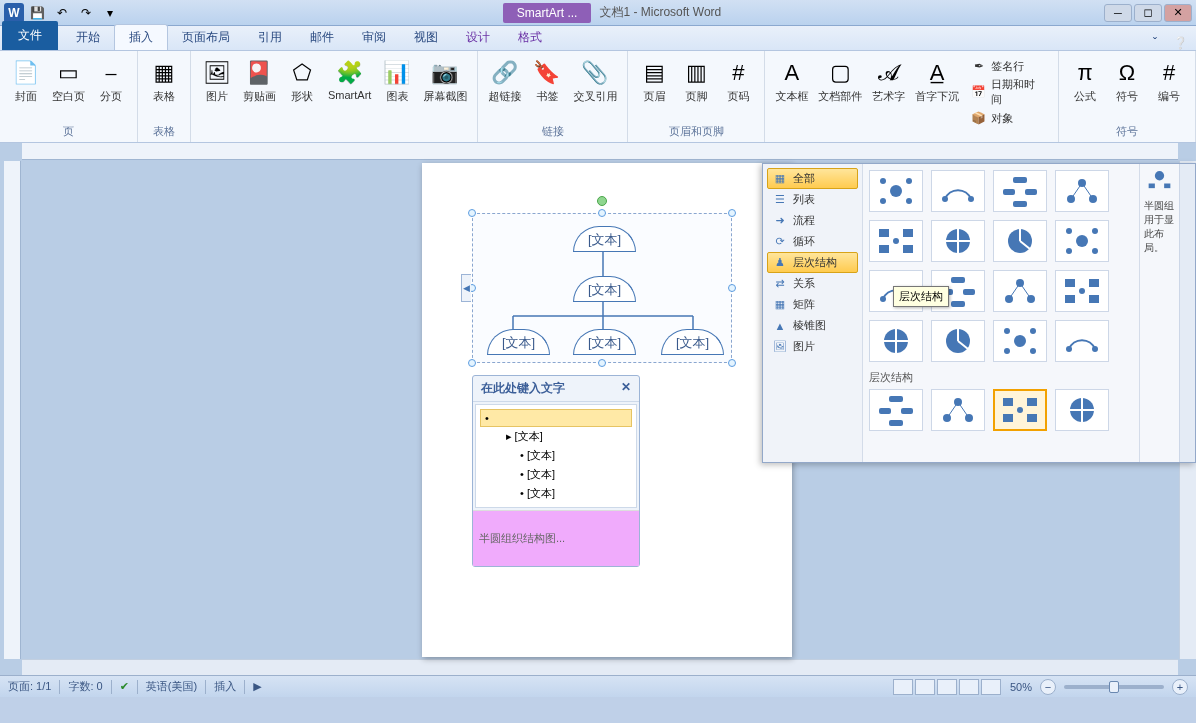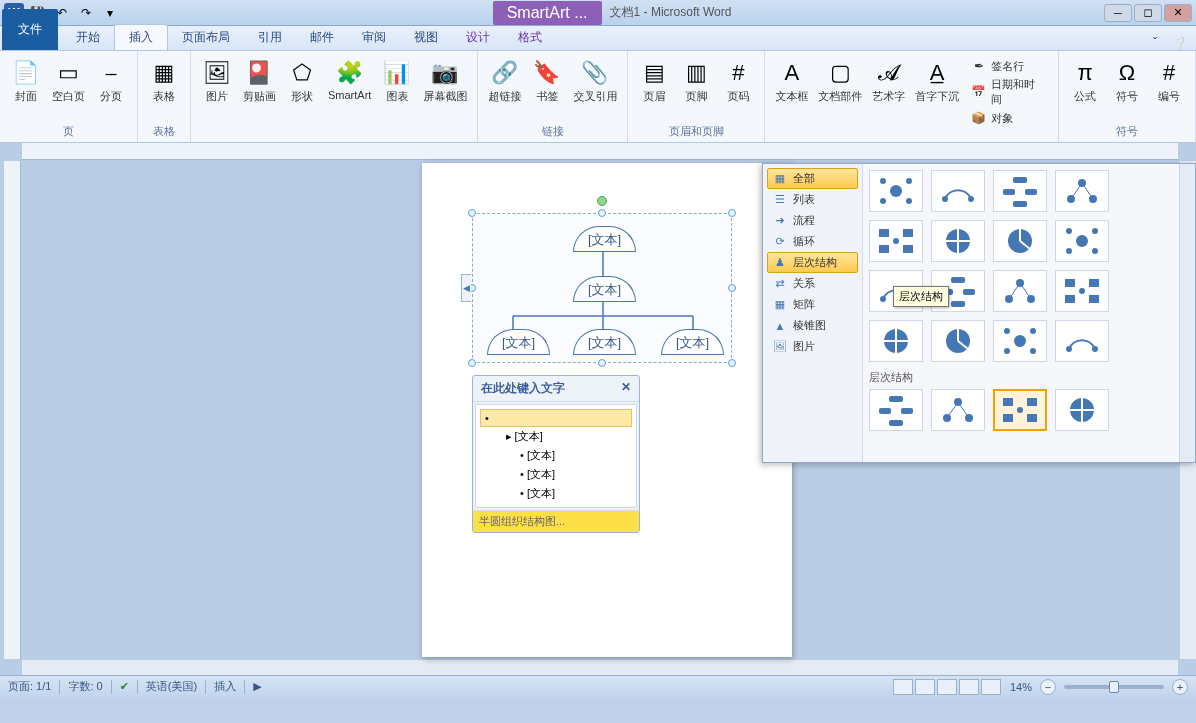--- a/index.html
+++ b/index.html
@@ -3,30 +3,30 @@
 <meta charset="utf-8">
 <style>
 * { margin: 0; padding: 0; box-sizing: border-box; font-family: "Microsoft YaHei", "Segoe UI", sans-serif; }
 body { width: 1196px; height: 723px; background: #bfd0e8; overflow: hidden; font-size: 12px; }
 
 
 .titlebar { height: 26px; background: linear-gradient(#d1e0f3, #bad2ee); display: flex; align-items: center; padding: 0 4px; border-bottom: 1px solid #8ba8cf; }
 .titlebar .qat { display: flex; gap: 4px; align-items: center; }
 .qat-btn { width: 20px; height: 20px; display: flex; align-items: center; justify-content: center; cursor: pointer; border-radius: 3px; }
 .titlebar .title-center { flex: 1; display: flex; justify-content: center; align-items: center; gap: 8px; color: #3a5683; }
-.title-tool { background: #8e5fb7; color: #fff; padding: 3px 14px; font-size: 16px; border-radius: 2px; }
+.title-tool { background: #8e5fb7; color: #fff; padding: 3px 14px; font-size: 12px; border-radius: 2px; }
 .title-doc { color: #555; }
 .win-controls { display:flex; gap:2px; }
 .win-btn { width: 28px; height: 18px; background: #cfd9e8; border: 1px solid #9cb0cc; border-radius: 3px; display:flex; align-items:center; justify-content:center; font-size:11px; }
 .win-btn.close { background: #d4a1a1; }
 
 
 .tabs { height: 25px; background: linear-gradient(#e9f0fa,#d9e6f7); display: flex; align-items: flex-end; padding-left: 2px; border-bottom: 1px solid #b4c6e0;}
 .tab { padding: 4px 14px; color: #2a4a80; cursor: pointer; font-size: 12px; }
-.tab.file { background: #1a5da0; color: #fff; border-radius: 2px 2px 0 0; margin-right: 4px; padding: 12px 16px;}
+.tab.file { background: #1a5da0; color: #fff; border-radius: 2px 2px 0 0; margin-right: 4px; padding: 6px 16px;}
 .tab.active { background: #f5f9ff; border: 1px solid #b4c6e0; border-bottom: none; border-radius: 3px 3px 0 0;}
 .tab.ctx { color: #6a31a5; text-align: center; }
 .tabs .spacer { flex: 1; }
 .tabs .help { padding: 0 8px; color:#2a4a80; cursor:pointer; }
 
 
 .ribbon { height: 92px; background: #f4f8fd; display: flex; border-bottom: 1px solid #b4c6e0; }
 .group { border-right: 1px solid #d3dce8; padding: 4px 6px 2px 6px; display: flex; flex-direction: column; }
 .group .items { display: flex; gap: 2px; flex: 1; align-items: flex-start; }
 .group .label { text-align: center; font-size: 11px; color: #5c7399; padding: 1px 0; }
@@ -47,21 +47,21 @@
 .sa-container { position: absolute; left: 50px; top: 50px; width: 260px; height: 150px; border: 1px dashed #8aa6cf; background: #fafcff;}
 .sa-node { border: 1.5px solid #4677b5; border-radius: 60px 60px 0 0; padding: 4px 14px 2px 14px; font-size: 13px; color: #3a5a8c; background:#fff; position:absolute; text-align:center;}
 .sa-handle { width:8px; height:8px; background:#e4f4ff; border:1px solid #5e9de0; border-radius:50%; position:absolute; }
 
 
 .textpane { position: absolute; left: 50px; top: 212px; width: 168px; border: 1px solid #9cb4d6; background: #eef3fa; border-radius: 3px;}
 .textpane .tp-head { padding: 4px 8px; font-size: 12px; font-weight: bold; color: #3c5f99; display:flex; justify-content:space-between; border-bottom:1px solid #cdd9e9;}
 .textpane .tp-body { background: #fff; margin: 2px; border: 1px solid #cdd9e9; padding: 4px; font-size: 11px;}
 .textpane .tp-row { padding: 2px 4px; }
 .textpane .tp-row.sel { background: #ffe9a6; border:1px solid #e6c463;}
-.textpane .tp-foot { padding: 3px 6px; font-size: 11px; color: #666; background:#fde047; border-top:1px solid #ddd;}
+.textpane .tp-foot { padding: 20px 6px; font-size: 11px; color: #666; background:#f0abfc; border-top:1px solid #ddd;}
 
 
 .picker { position: absolute; right: 0; top: 20px; width: 434px; height: 300px; background: #f5f7fb; border: 1px solid #93a8c9; box-shadow: -2px 2px 6px rgba(0,0,0,0.25); display: flex; flex-direction: column;}
 .picker .pk-title { padding: 5px 10px; font-size: 13px; font-weight: bold; color: #394f78; border-bottom: 1px solid #cdd7e7;}
 .picker .pk-body { flex: 1; display: flex; }
 .pk-cats { width: 100px; background: #f0f3f9; padding: 4px; border-right: 1px solid #d4dce9;}
 .pk-cat { display: flex; align-items: center; gap: 6px; padding: 3px 6px; font-size: 11px; color: #333; cursor: pointer; border-radius: 2px;}
 .pk-cat.sel { background: linear-gradient(#ffe59b,#ffcb4f); border: 1px solid #d8a318; padding: 2px 5px;}
 .pk-grid { flex: 1; padding: 6px; overflow: auto; }
 .pk-row { display: flex; gap: 8px; margin-bottom: 8px; }
@@ -566,20 +566,31 @@
             <div class="pk-thumb">
               <svg viewBox="0 0 46 36">
                 <g class="shape-blue">
                   <circle cx="23" cy="18" r="12"></circle>
                   <path d="M23 6 L23 30 M11 18 L35 18" stroke="#fff" stroke-width="2"></path>
                 </g>
               </svg>
             </div>
           </div>
       </div>
+      <div class="pk-preview">
+        <svg viewBox="0 0 40 30">
+            <circle cx="20" cy="10" r="6" class="shape-blue"></circle>
+            <rect x="6" y="20" width="8" height="6" class="shape-blue"></rect>
+            <rect x="26" y="20" width="8" height="6" class="shape-blue"></rect>
+          </svg>
+        <div style="white-space:pre-line;margin-top:6px;">半圆组
+用于显
+此布
+局。</div>
+      </div>
       <div class="pk-scroll"></div>
     </div>
     <div class="tooltip" style="left:130px;top:122px;">层次结构</div>
   </div>
 </div>
 
 <div class="statusbar">
   <span>页面: 1/1</span>
   <div class="sb-sep"></div>
   <span>字数: 0</span>
@@ -590,19 +601,19 @@
   <div class="sb-sep"></div>
   <span>插入</span>
   <div class="sb-sep"></div>
   <span>▶</span>
   <div class="spacer"></div>
   <div class="view-btn"></div>
   <div class="view-btn"></div>
   <div class="view-btn"></div>
   <div class="view-btn"></div>
   <div class="view-btn"></div>
-  <span style="margin:0 8px;">14%</span>
+  <span style="margin:0 8px;">50%</span>
   <div class="zoom-btn">−</div>
   <div class="zoom-slider">
       <div class="zoom-thumb"></div>
     </div>
   <div class="zoom-btn">+</div>
 </div>
 
 </body></html>

